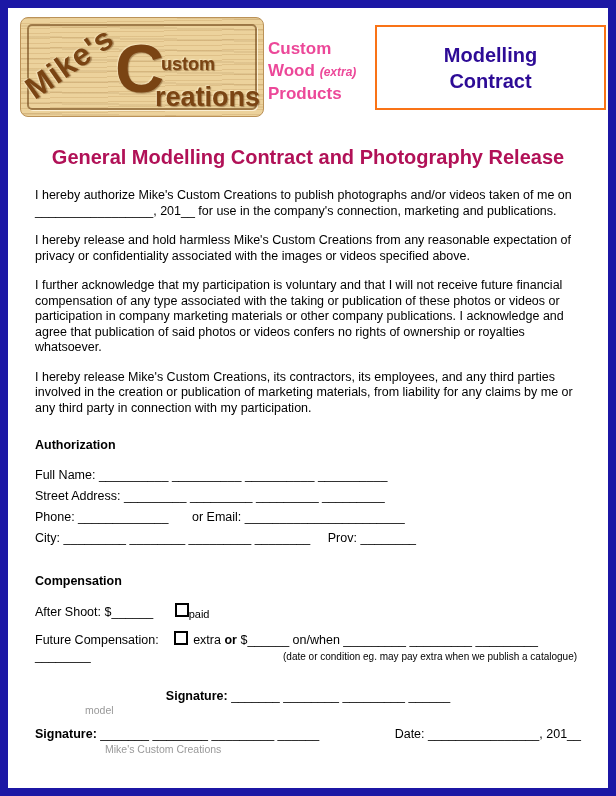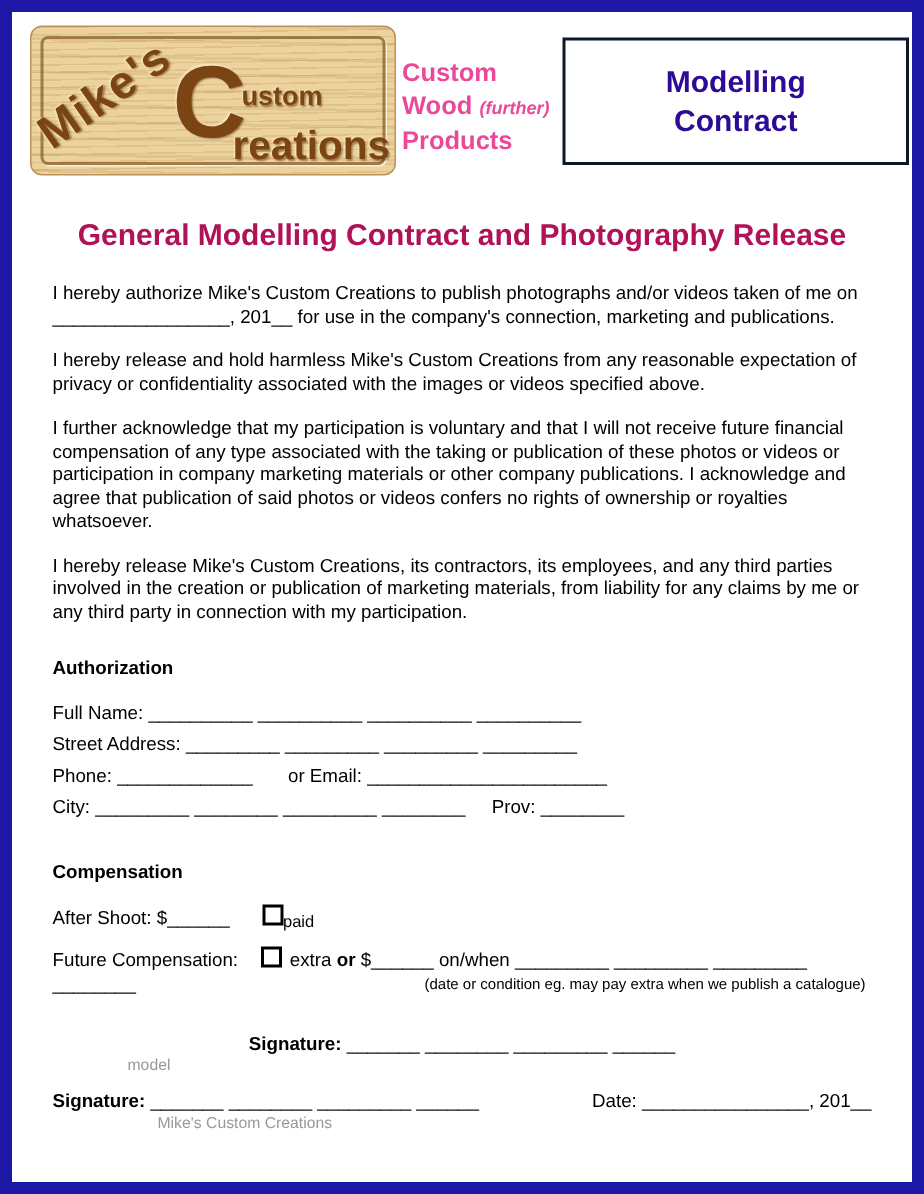--- a/index.html
+++ b/index.html
@@ -15,21 +15,21 @@
   .plaque::before{content:"";position:absolute;inset:6px;border:2px solid rgba(110,66,20,0.6);
     border-radius:5px;box-shadow:1px 1px 0 rgba(255,246,222,0.85);}
   .logo-text{position:absolute;font-weight:bold;color:#7a4413;
     text-shadow:1px 1px 1px rgba(88,46,8,0.45), -1px -1px 1px rgba(255,244,214,0.55);}
   .logo-mikes{left:8px;top:56px;transform:rotate(-35deg);transform-origin:0 50%;font-size:31px;letter-spacing:1px;}
   .logo-c{left:94px;top:16px;font-size:68px;line-height:1;}
   .logo-ustom{left:140px;top:36px;font-size:18px;}
   .logo-reations{left:134px;top:64px;font-size:27px;}
   .tagline{position:absolute;left:260px;top:30px;color:#ec4899;font-weight:bold;font-size:17px;line-height:22px;}
   .tagline .mostly{font-style:italic;font-size:12px;}
-  .contract-box{position:absolute;left:367px;top:17px;width:227px;height:81px;border:2px solid #0f172a;
+  .contract-box{position:absolute;left:367px;top:17px;width:227px;height:81px;border:2px solid #f97316;
     display:flex;align-items:center;justify-content:center;text-align:center;
     color:#2d0b96;font-weight:bold;font-size:20px;line-height:26px;}
   
   .doc-title{text-align:center;margin-top:30px;font-weight:bold;font-size:20px;color:#b11157;}
   .content{margin:0 27px;font-size:12.5px;line-height:15.5px;}
   .content .para{margin:0 0 14px 0;}
   .content .para:first-child{margin-top:19px;}
   .section-h{font-weight:bold;font-size:12.5px;margin-top:22px;}
   .fields{margin-top:14px;}
   .field-row{height:21px;white-space:nowrap;}
@@ -64,21 +64,21 @@
     <div class="plaque">
       <span class="logo-text logo-mikes">Mike's</span>
       <span class="logo-text logo-c">C</span>
       <span class="logo-text logo-ustom">ustom</span>
       <span class="logo-text logo-reations">reations</span>
     </div>
     <div class="tagline">
       <div>Custom</div>
       <div>
         <span>Wood</span>
-        <span class="mostly">(further)</span>
+        <span class="mostly">(extra)</span>
       </div>
       <div>Products</div>
     </div>
     <div class="contract-box">
       <div>
         <div>Modelling</div>
         <div>Contract</div>
       </div>
     </div>
   </div>

